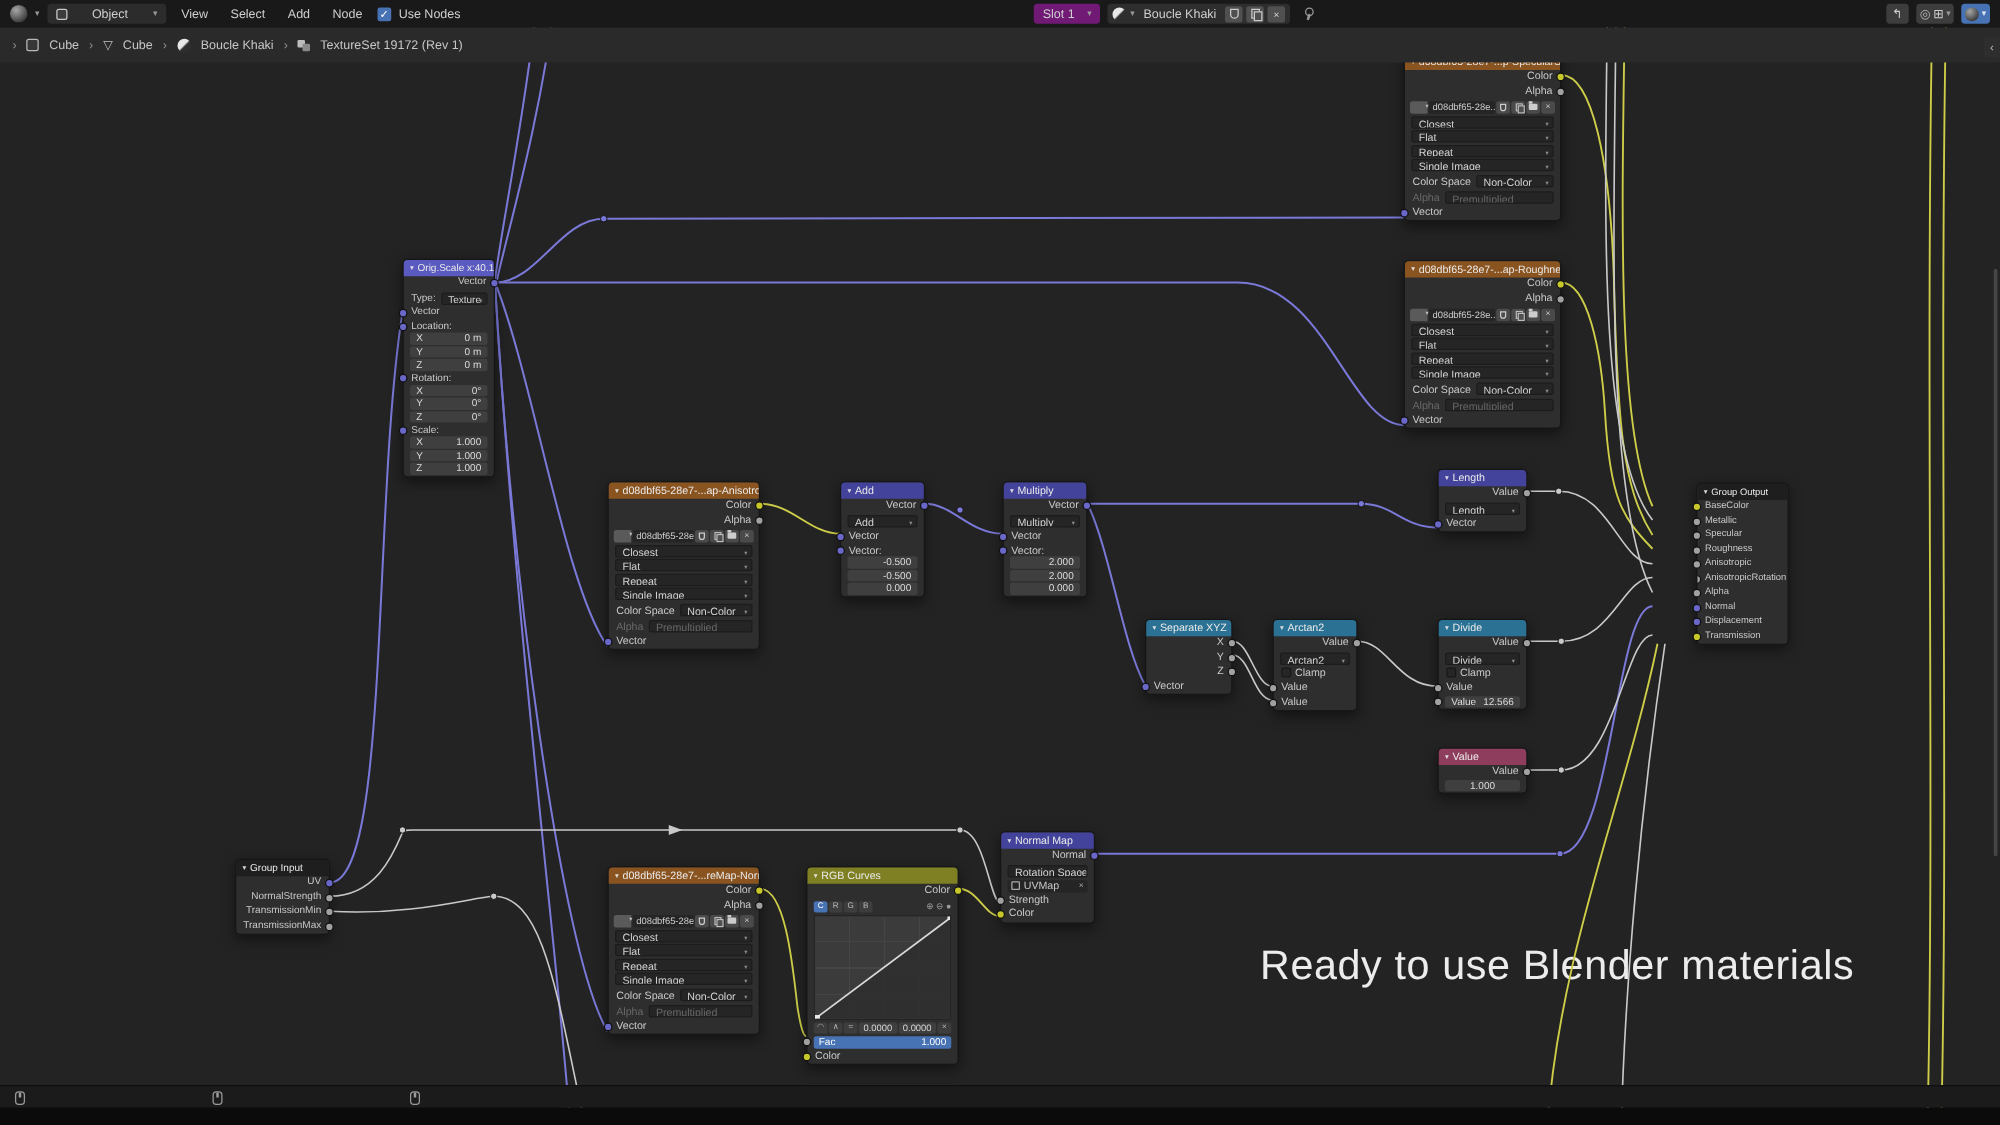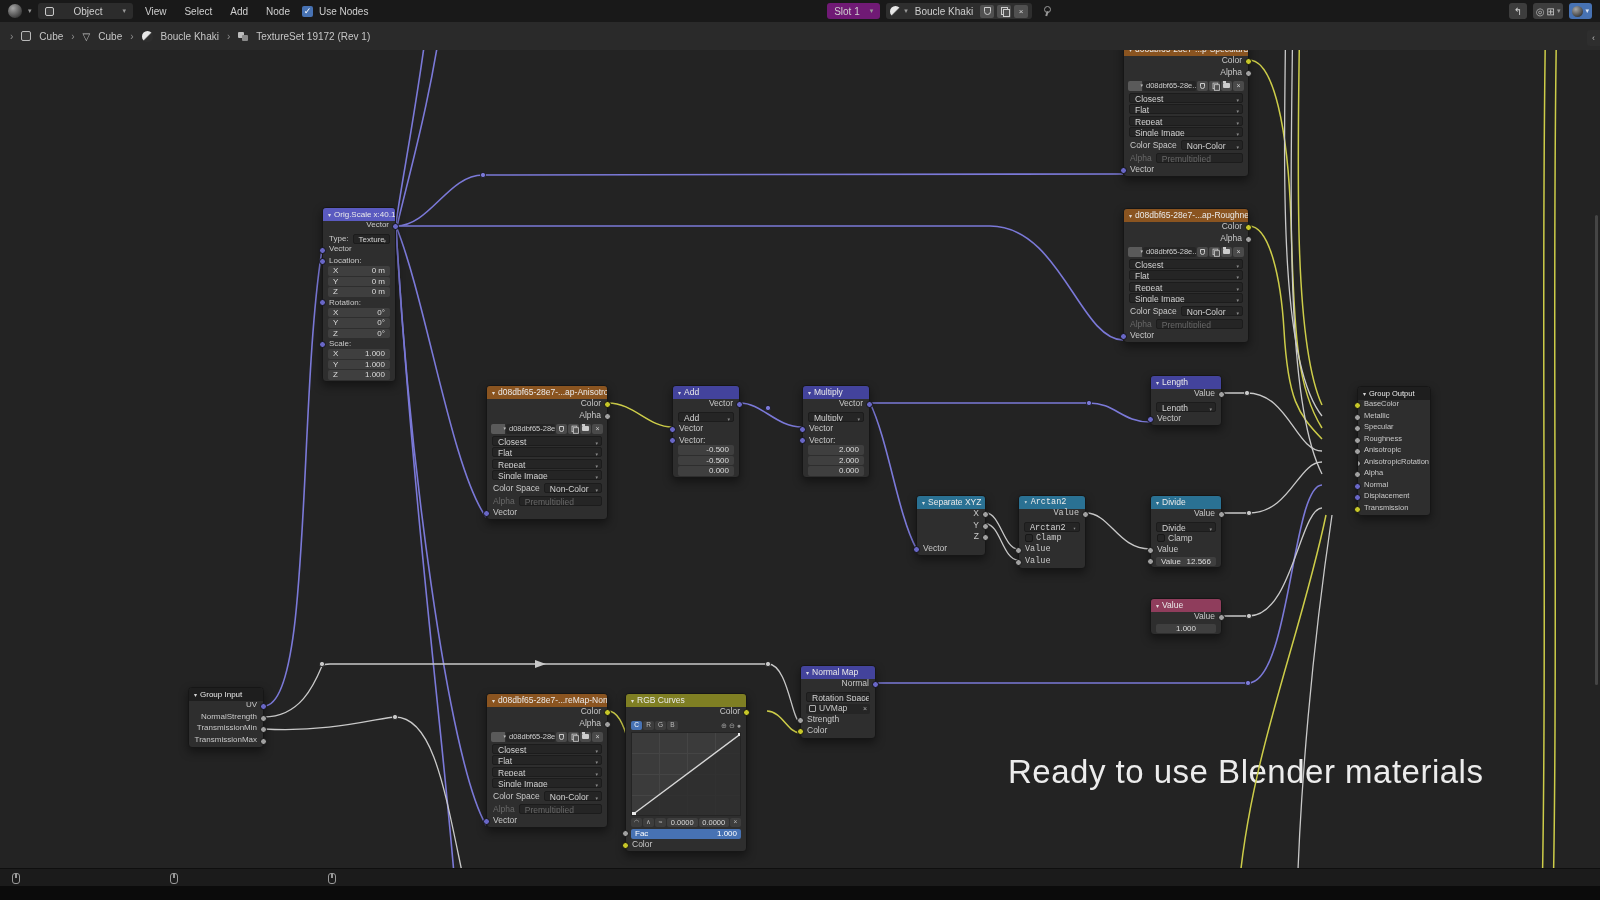--- a/index.html
+++ b/index.html
@@ -537,21 +537,21 @@
     <div class="row out">
         <span>Z</span>
         <i class="sock out c-val"></i>
       </div>
     <div class="row">
         <i class="sock in c-vec"></i>
         <span>Vector</span>
       </div>
   </div>
 
-  <div class="node" style="left:1018px;top:495px;width:68px;font-family:Liberation Mono, monospace;">
+  <div class="node" style="left:1018px;top:495px;width:68px;">
     <div class="nh h-cvt">Arctan2</div>
     <div class="row out">
         <span>Value</span>
         <i class="sock out c-val"></i>
       </div>
     <div class="sel">Arctan2</div>
     <div class="row">
         <span class="chk"></span>
         <span>Clamp</span>
       </div>
@@ -690,21 +690,21 @@
     <div class="row">
         <i class="sock in c-val"></i>
         <span>Strength</span>
       </div>
     <div class="row">
         <i class="sock in c-col"></i>
         <span>Color</span>
       </div>
   </div>
 
-  <div class="node" style="left:625px;top:693px;width:122px;">
+  <div class="node" style="left:645px;top:693px;width:122px;">
     <div class="nh h-col">RGB Curves</div>
     <div class="row out">
         <span>Color</span>
         <i class="sock out c-col"></i>
       </div>
     <div class="crow">
       <span class="cb active">C</span>
       <span class="cb">R</span>
       <span class="cb">G</span>
       <span class="cb">B</span>

